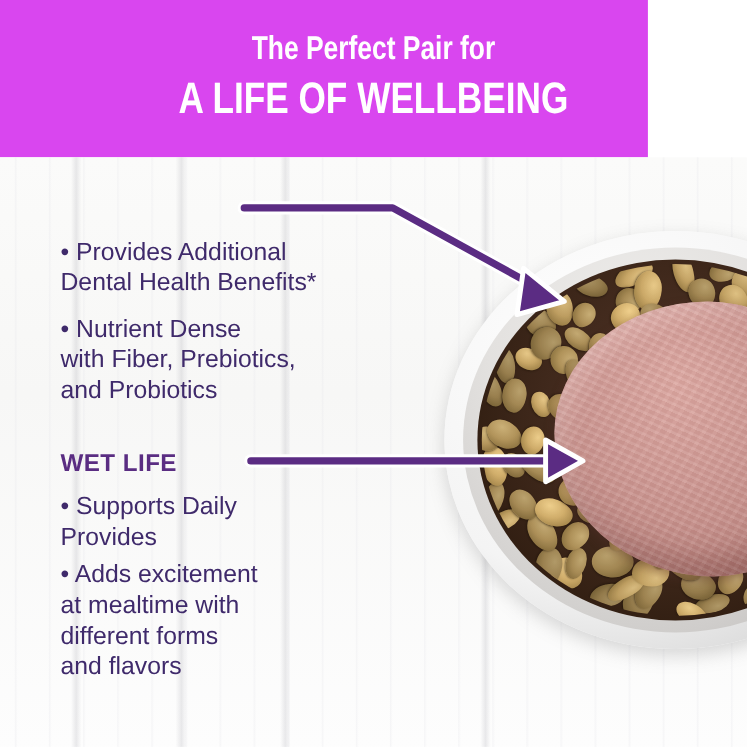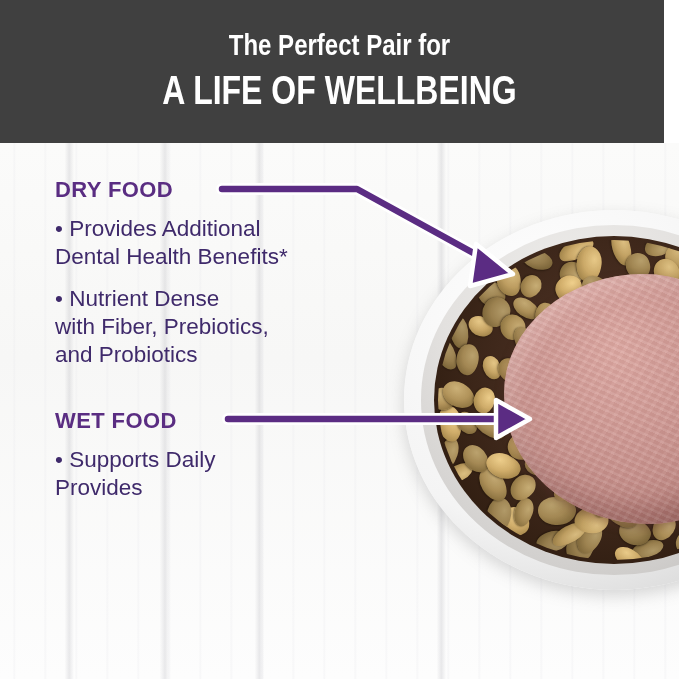--- a/index.html
+++ b/index.html
@@ -15,23 +15,23 @@
     width: 679px;
     height: 679px;
     overflow: hidden;
     background: #ffffff;
   }
 
   
   #header-band {
     position: absolute;
     left: 0; top: 0;
-    width: 664px;
+    width: 589px;
     height: 143px;
-    background: #404040;
+    background: #d946ef;
     overflow: hidden;
     text-decoration: underline;
   }
   #header-title-line1 {
     position: absolute;
     left: 0; top: 28px;
     width: 679px;
     text-align: center;
     color: #ffffff;
     font-family: "Liberation Sans Narrow", "Liberation Sans", sans-serif;
@@ -317,25 +317,28 @@
       <polygon points="513,274 476,244 470,286" fill="#5b2c83" stroke="#ffffff" stroke-width="4.5" stroke-linejoin="round"></polygon>
     </g>
 
     <g>
       <path d="M 228 419 L 508 419" stroke="#ffffff" stroke-width="12" fill="none" stroke-linecap="round"></path>
       <path d="M 228 419 L 508 419" stroke="#5b2c83" stroke-width="6.5" fill="none" stroke-linecap="round"></path>
       <polygon points="530,419 496,400 496,438" fill="#5b2c83" stroke="#ffffff" stroke-width="4.5" stroke-linejoin="round"></polygon>
     </g>
   </svg>
 
-  <div class="section-heading" id="dry-heading">DRY FOOD</div>
   <div class="bullet-block" id="dry-bullet-2">• Nutrient Dense
 with Fiber, Prebiotics,
 and Probiotics</div>
   <div class="bullet-block" id="dry-bullet-1">• Provides Additional
 Dental Health Benefits*</div>
 
-  <div class="section-heading" id="wet-heading">WET FOOD</div>
+  <div class="section-heading" id="wet-heading">WET LIFE</div>
   <div class="bullet-block" id="wet-bullet-1">• Supports Daily
 Provides</div>
+  <div class="bullet-block" id="wet-bullet-2">• Adds excitement
+at mealtime with
+different forms
+and flavors</div>
 
 
 </div>
 
 </body></html>

